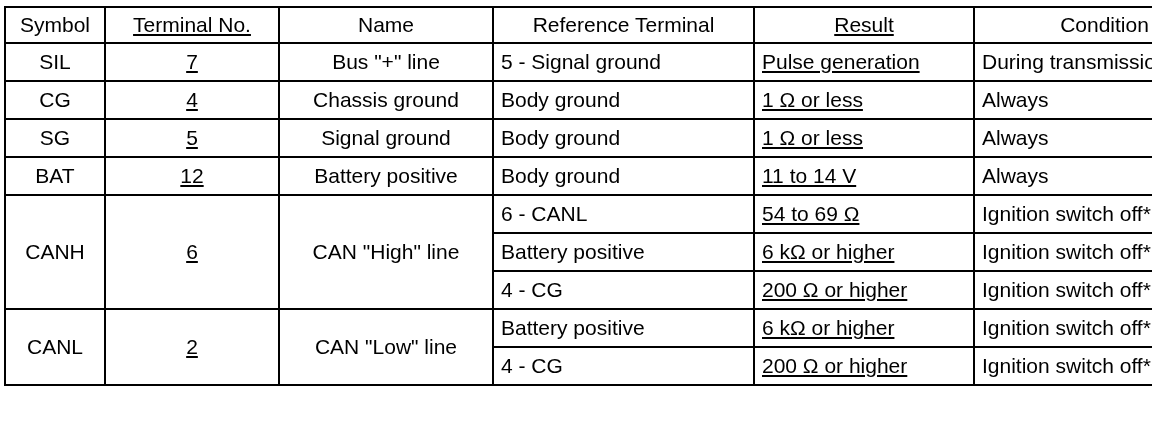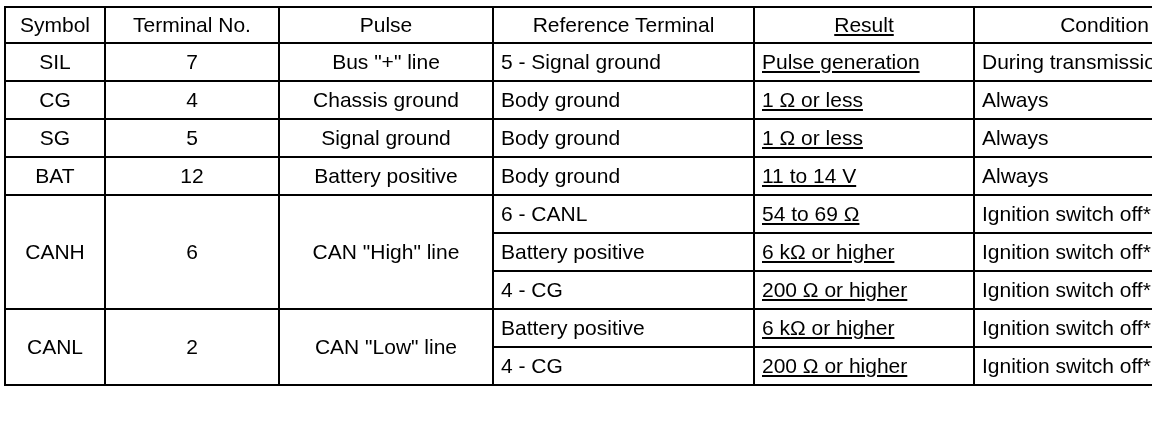--- a/index.html
+++ b/index.html
@@ -39,38 +39,38 @@
     font-weight: bold;
     text-align: center;
     font-size: 21.5px;
     padding: 6px 7px;
   }
   .c-center { text-align: center; }
   .c-left { text-align: left; }
 
   
   .col-symbol { width: 84px; }
-  .col-terminal { width: 158px; }
+  .col-terminal { width: 158px; text-decoration: underline; }
   .col-name { width: 198px; }
   .col-ref { width: 245px; }
   .col-result { width: 204px; text-decoration: underline; }
   .col-cond { width: 245px; }
 
   .row-h { height: 38px; }
 </style>
 </head>
 <body>
 
 <div id="table-wrap">
   <table class="spec-table">
     <thead>
       <tr>
         <th class="col-symbol">Symbol</th>
         <th class="col-terminal">Terminal No.</th>
-        <th class="col-name">Pulse</th>
+        <th class="col-name">Name</th>
         <th class="col-ref">Reference Terminal</th>
         <th class="col-result">Result</th>
         <th class="col-cond">Condition</th>
       </tr>
     </thead>
     <tbody id="table-body">
         <tr class="row-h">
           <td class="c-center col-symbol" rowspan="1">SIL</td>
           <td class="c-center col-terminal" rowspan="1">7</td>
           <td class="c-center col-name" rowspan="1">Bus "+" line</td>

